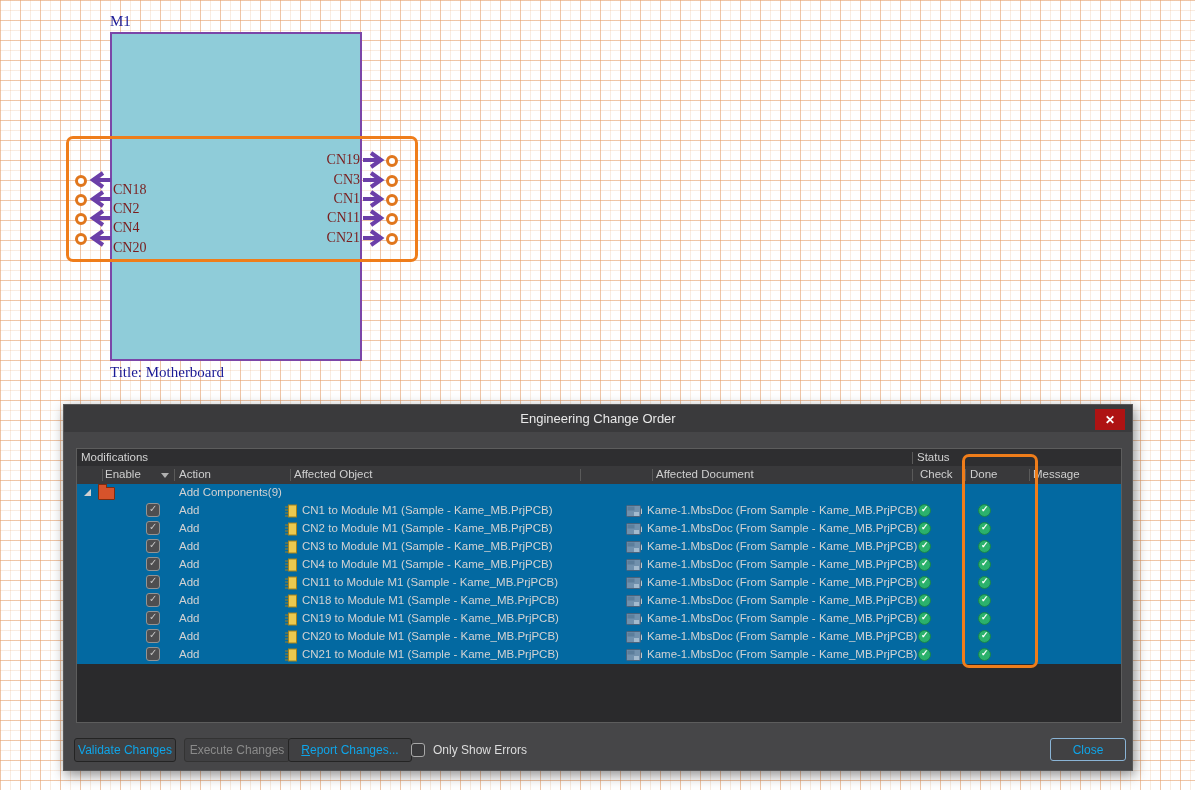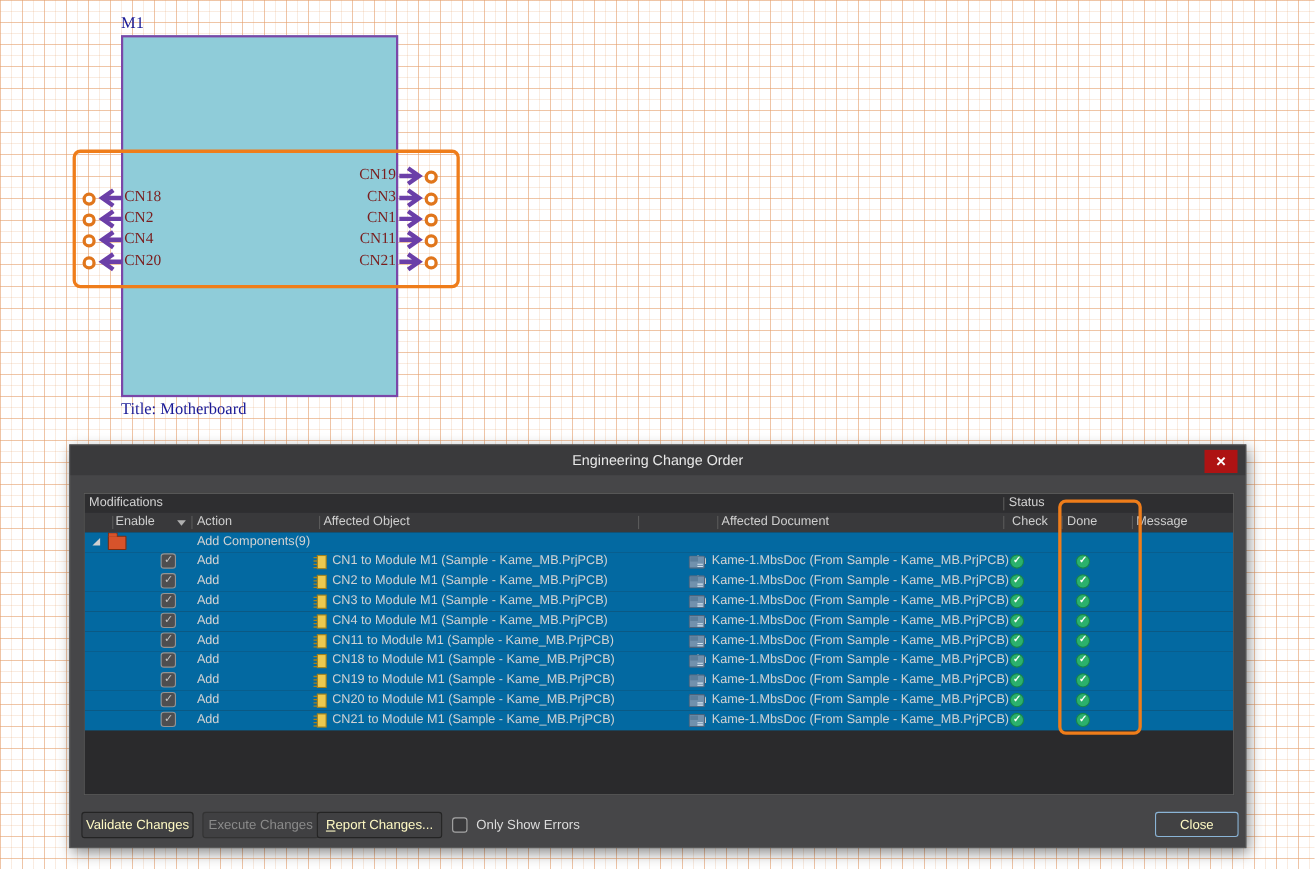--- a/index.html
+++ b/index.html
@@ -22,21 +22,21 @@
   .hl-box{position:absolute;border:3px solid #ef7d1a;border-radius:7px;box-sizing:border-box;background:transparent;}
   #hl-ports{left:66px;top:136px;width:352px;height:126px;}
   #hl-done{left:962px;top:454px;width:76px;height:214px;z-index:30;}
   .port{position:absolute;height:20px;}
   .port-label{position:absolute;top:2px;font-family:"Liberation Serif",serif;font-size:14px;color:#7a1d1d;white-space:nowrap;}
   .ring{position:absolute;top:5px;width:6px;height:6px;border:3px solid #e0761c;border-radius:50%;background:#fff;}
   .arrow-svg{position:absolute;top:1px;}
   .port-left{left:66px;width:150px;}
   .port-left .ring{left:9px;}
   .port-left .arrow-svg{left:20px;}
-  .port-left .port-label{left:47px;}
+  .port-left .port-label{left:47px;margin-top:10px;}
   .port-right{left:254px;width:150px;}
   .port-right .ring{left:132px;}
   .port-right .arrow-svg{left:108px;}
   .port-right .port-label{right:44px;text-align:right;}
 
   
   #eco{position:absolute;left:63px;top:404px;width:1070px;height:367px;background:#464648;
     border:1px solid #585858;box-sizing:border-box;box-shadow:2px 4px 12px rgba(0,0,0,0.45);color:#d2d2d2;}
   #eco-titlebar{position:absolute;left:0;top:0;width:100%;height:27px;background:#3a3a3c;
     display:flex;align-items:center;justify-content:center;font-size:13px;color:#e8e8e8;}
@@ -69,24 +69,24 @@
   .c-doc{left:570px;}
   .icon-chip{position:absolute;left:207px;top:2px;}
   .icon-doc{position:absolute;left:549px;top:3px;}
   .status-ok{position:absolute;top:2px;width:13px;height:13px;border-radius:50%;
     background:#2bb16c;border:1px solid #17854b;box-sizing:border-box;}
   .status-ok::after{content:"✓";position:absolute;left:2px;top:-1px;font-size:9px;font-weight:bold;color:#ffffff;}
   .st-check{left:841px;}
   .st-done{left:901px;}
   
   .ft-btn{position:absolute;top:333px;height:24px;background:#404042;border:1px solid #242424;
-    border-radius:3px;color:#fef9c3;font-size:12px;display:flex;align-items:center;justify-content:center;box-sizing:border-box;}
+    border-radius:3px;color:#0ea5e9;font-size:12px;display:flex;align-items:center;justify-content:center;box-sizing:border-box;}
   #btn-validate{left:10px;width:102px;}
   #btn-execute{left:120px;width:106px;color:#8a8a8a;border-color:#333333;}
-  #btn-report{left:224px;width:114px;}
+  #btn-report{left:224px;width:124px;}
   .u-first::first-letter{text-decoration:underline;}
   #chk-errors{position:absolute;left:347px;top:338px;width:14px;height:14px;background:#3a3a3c;
     border:1px solid #a8a8a8;border-radius:3px;box-sizing:border-box;}
   #lbl-errors{position:absolute;left:369px;top:338px;font-size:12px;color:#dcdcdc;}
   #btn-close{left:986px;width:76px;height:23px;border:1px solid #8ab4d6;background:#414143;text-align:center;}
 </style>
 </head>
 <body>
 
 <div id="canvas">

